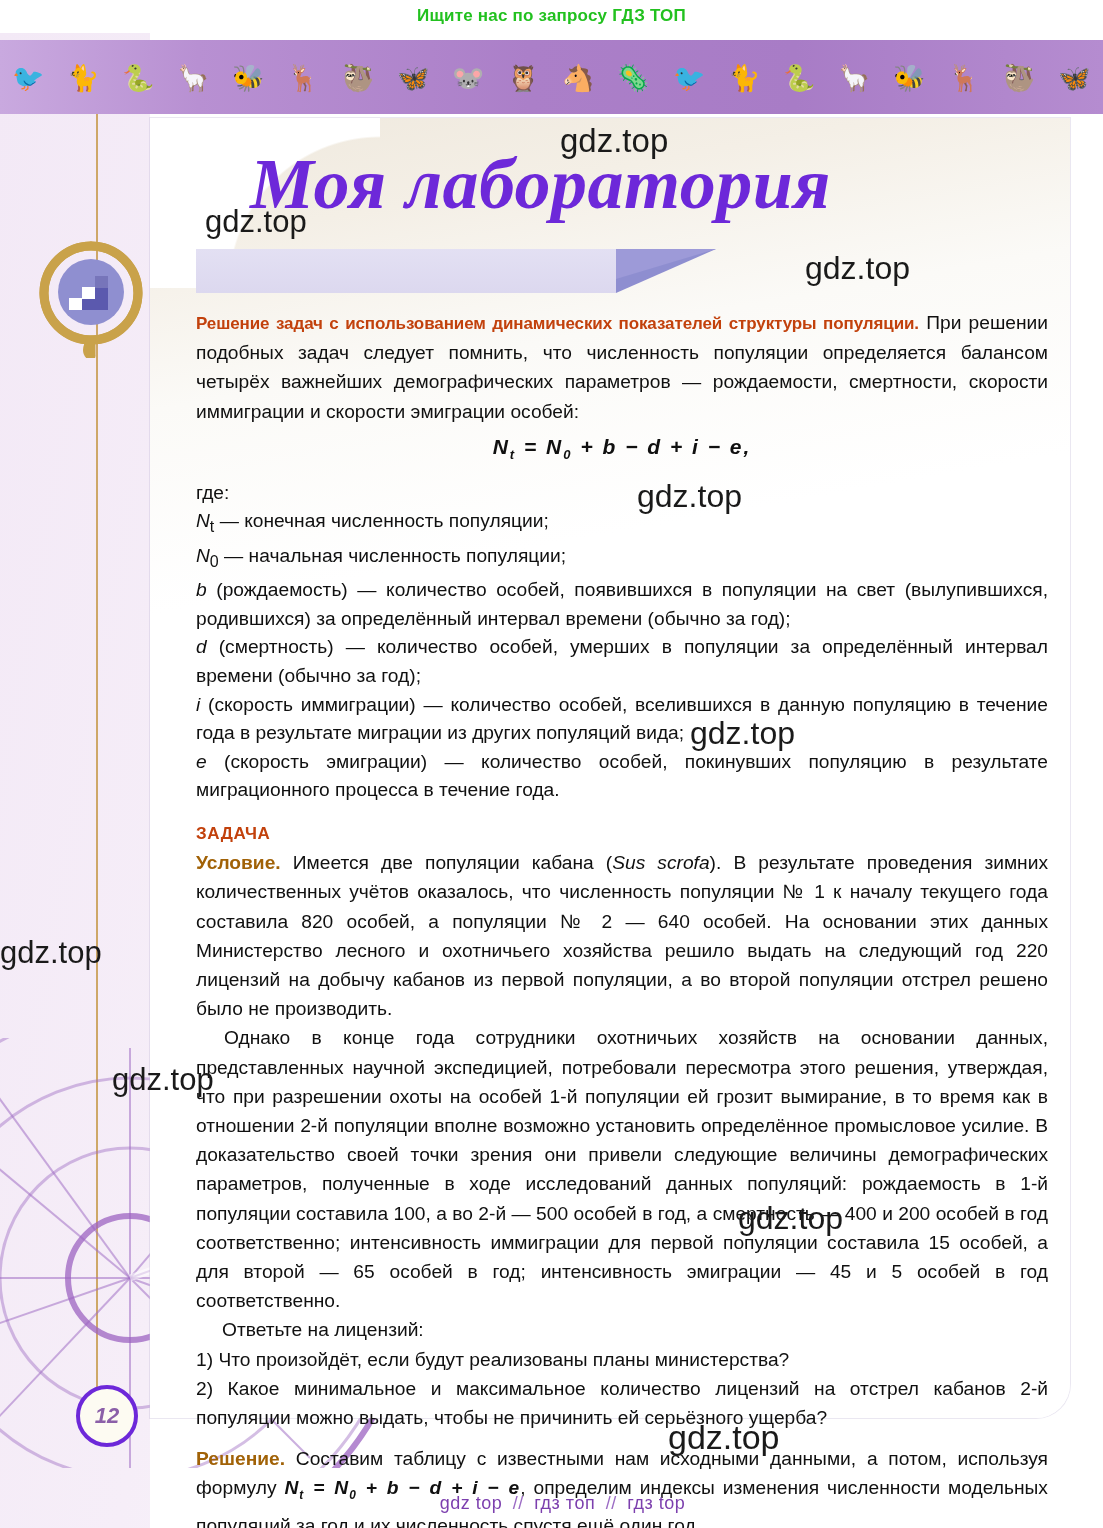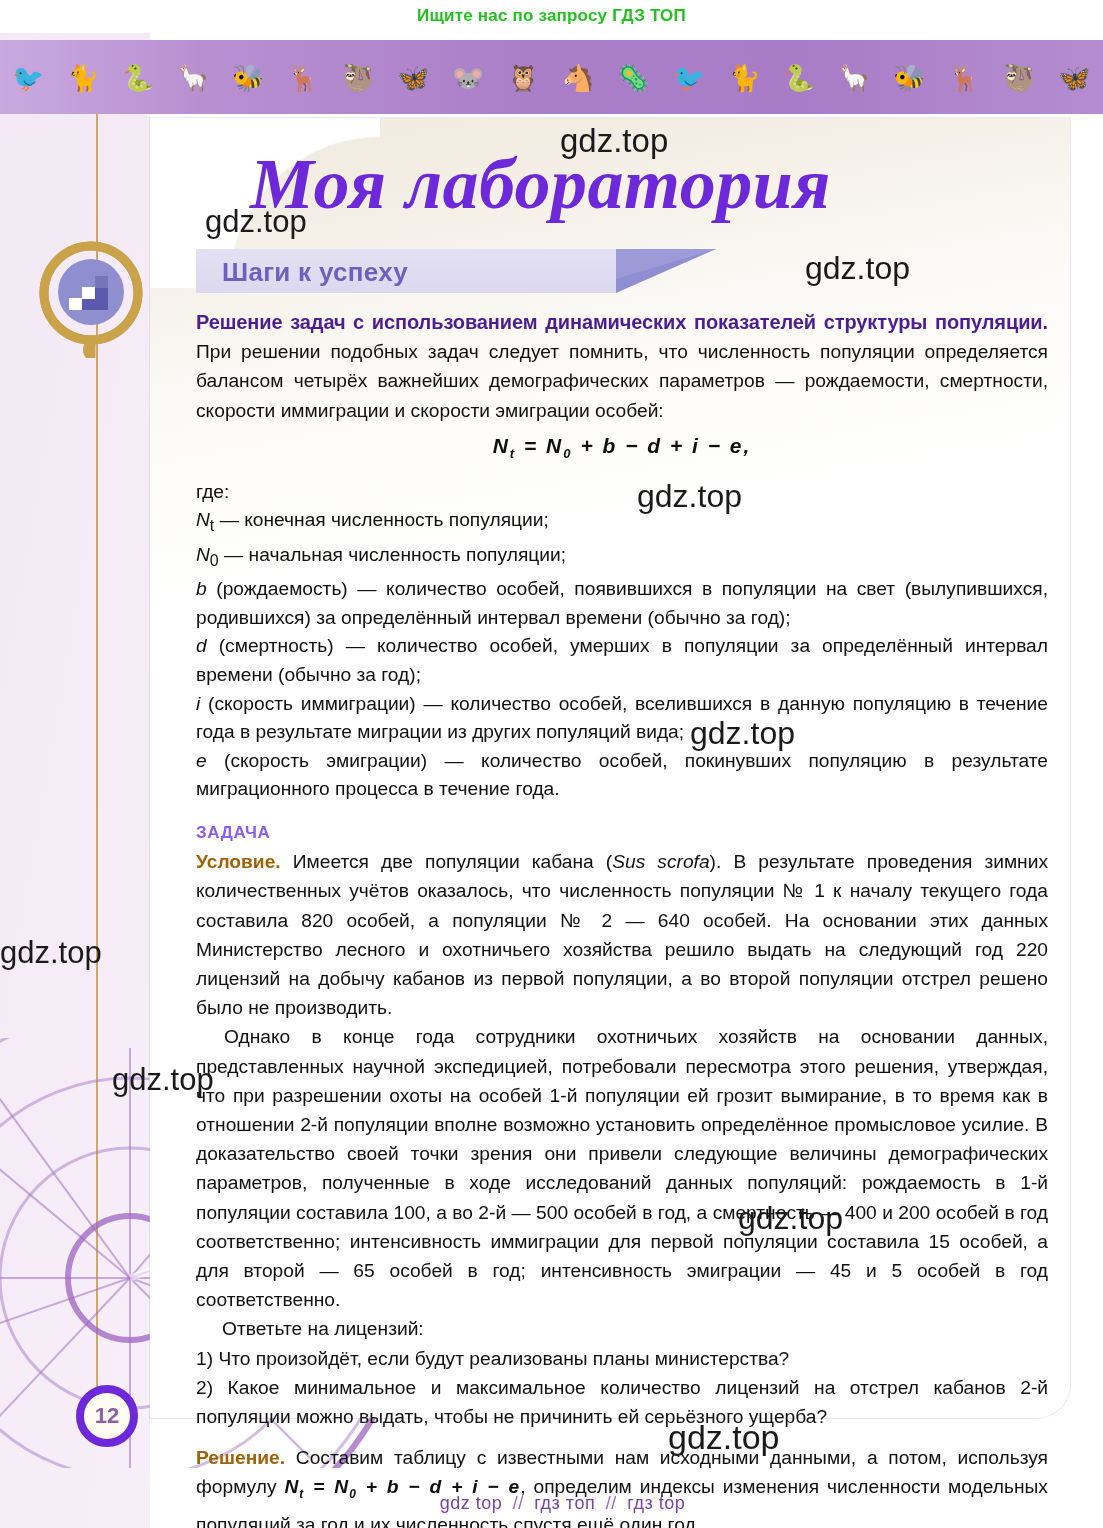--- a/index.html
+++ b/index.html
@@ -66,24 +66,25 @@
   .badge-steps {
     position: absolute; left: 38px; top: 240px;
     width: 106px; height: 118px;
   }
 
   
   .page-num {
     position: absolute; left: 76px; top: 1385px;
     width: 62px; height: 62px; border-radius: 50%;
     background: #fdfbf2;
-    border: 8px solid #6d28d9;
+    border: 4px solid #6d28d9;
     display: flex; align-items: center; justify-content: center;
     font-size: 22px; font-weight: 700; color: #8b5fa8;
     z-index: 8;
+    font-style: italic;
   }
 
   
   .content-card {
     position: absolute; left: 150px; top: 118px;
     width: 920px; height: 1300px;
     background: linear-gradient(170deg,#efe9de 0%,#f4efe6 9%,#fbfaf7 20%,#ffffff 34%,#ffffff 100%);
     border-radius: 0 0 34px 0;
     box-shadow: 0 0 0 1px rgba(196,186,215,.35);
     overflow: visible;
@@ -136,36 +137,36 @@
   .body-text {
     position: absolute; left: 196px; top: 308px;
     width: 852px;
     font-size: 19.2px;
     line-height: 29.2px;
     color: #101010;
     z-index: 6;
   }
   .body-text p { margin: 0; text-align: justify; }
   .lead-bold {
-    font-weight: 700; color: #4c1d95; letter-spacing: -0.1px;
-    font-size: 20px;
+    font-weight: 700; color: #c2410c; letter-spacing: -0.1px;
+    font-size: 17px;
   }
   .formula {
     display: block; text-align: center;
     font-family: "Liberation Sans", sans-serif;
     font-weight: 700; font-style: italic;
     font-size: 21px; letter-spacing: 2px;
     margin: 6px 0 9px 0;
   }
   .formula sub, .inline-formula sub { font-size: .62em; font-style: italic; }
   .inline-formula { font-weight: 700; font-style: italic; letter-spacing: 1px; }
   .var { font-style: italic; }
   .sp-before { display: inline-block; width: 26px; }
   .task-head {
-    font-weight: 700; color: #8b5cf6; font-size: 17px;
+    font-weight: 700; color: #c2410c; font-size: 17px;
     letter-spacing: .6px; margin-top: 14px; display: block;
   }
   .sub-head { font-weight: 700; color: #a16207; }
   .para-indent { text-indent: 28px; }
   .tight { line-height: 28.6px; }
 
   
   .wm {
     position: absolute;
     color: #1a1a1a;
@@ -276,21 +277,20 @@
 
 <div class="content-card">
   <div class="card-round-tl"></div>
 </div>
 
 <div class="lab-title">Моя лаборатория</div>
 
 <div class="steps-banner">
   <div class="tail"></div>
   <div class="tail2"></div>
-  <div class="label">Шаги к успеху</div>
 </div>
 
 <div class="body-text">
 
   <p>
     <span class="lead-bold">Решение задач с использованием динамических показателей структуры популяции.</span><span> При решении подобных задач следует помнить, что численность популяции определяется балансом четырёх важнейших демографических параметров — рождаемости, смертности, скорости иммиграции и скорости эмиграции особей:</span>
   </p>
 
   <span class="formula">
     <span class="var">N</span><sub>t</sub>

